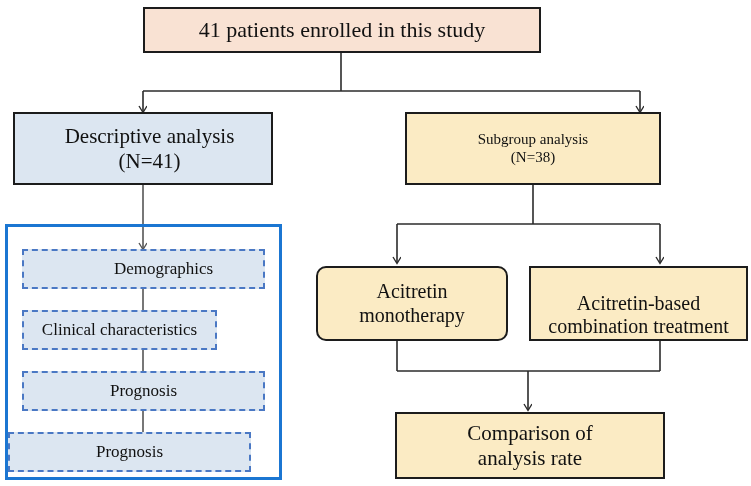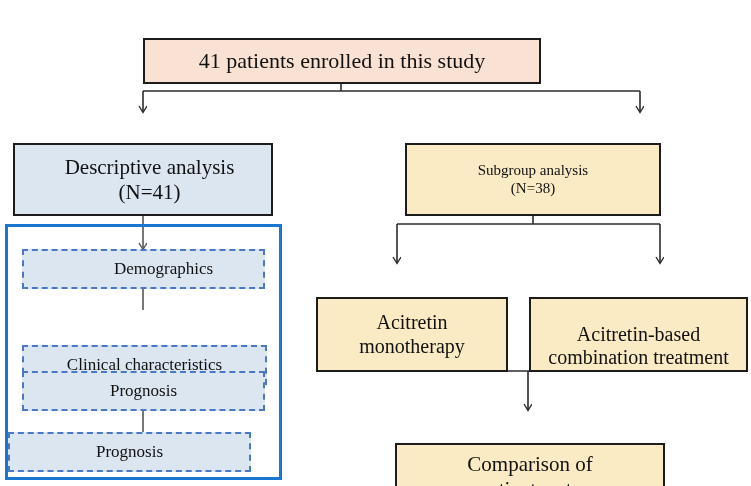--- a/index.html
+++ b/index.html
@@ -21,21 +21,20 @@
     display: flex;
     align-items: center;
     justify-content: center;
     text-align: center;
     color: #111111;
     line-height: 1.18;
     white-space: pre-line;
   }
   .solid-box {
     border: 2px solid #1c1c1c;
-    margin-top: 31px;
   }
   .dashed-box {
     border: 2px dashed #4a78c4;
     background: #dce6f1;
     font-size: 17px;
   }
   .group-frame {
     position: absolute;
     box-sizing: border-box;
     border: 3px solid #1b76d2;
@@ -110,40 +109,40 @@
     <span>Subgroup analysis
 (N=38)</span>
   </div>
 
   <div class="group-frame" style="left:5px; top:224px; width:277px; height:256px;"></div>
 
   <div class="box dashed-box" style="left:22px; top:249px; width:243px; height:40px;padding-left:40px;">
     <span>Demographics</span>
   </div>
 
-  <div class="box dashed-box" style="left:22px; top:310px; width:245px; height:40px;margin-top:35px;">
+  <div class="box dashed-box" style="left:22px; top:310px; width:195px; height:40px;">
     <span>Clinical characteristics</span>
   </div>
 
   <div class="box dashed-box" style="left:22px; top:371px; width:243px; height:40px;">
     <span>Prognosis</span>
   </div>
 
   <div class="box dashed-box" style="left:8px; top:432px; width:243px; height:40px;">
     <span>Prognosis</span>
   </div>
 
-  <div class="box solid-box" style="left:316px; top:266px; width:192px; height:75px; background:#fbebc4; font-size:20px;">
+  <div class="box solid-box" style="left:316px; top:266px; width:192px; height:75px; background:#fbebc4; font-size:20px;border-radius:10px;">
     <span>Acitretin
 monotherapy</span>
   </div>
 
   <div class="box solid-box" style="left:529px; top:266px; width:219px; height:75px; background:#fbebc4; font-size:20px;align-items:flex-end;">
     <span>Acitretin-based
 combination treatment</span>
   </div>
 
   <div class="box solid-box" style="left:395px; top:412px; width:270px; height:67px; background:#fbebc4; font-size:21px;">
     <span>Comparison of
-patients rate</span>
+analysis rate</span>
   </div>
 
 </div>
 
 </body></html>

